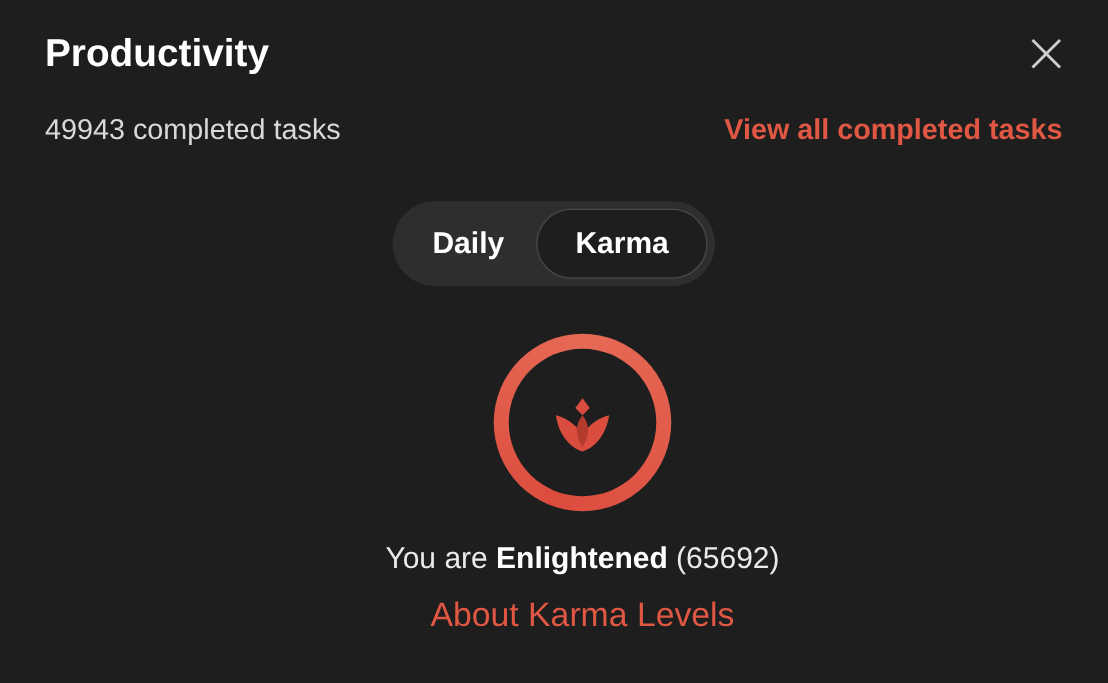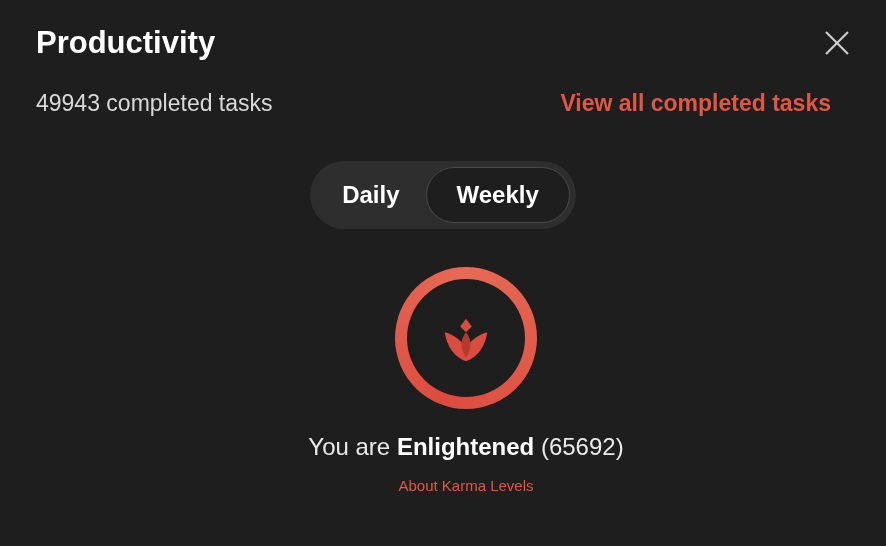--- a/index.html
+++ b/index.html
@@ -26,21 +26,21 @@
   .close-btn {
     cursor: pointer;
     color: #cfcfcf;
     padding: 4px;
   }
   .close-btn svg { display: block; }
   .subheader {
     display: flex;
     justify-content: space-between;
     align-items: center;
-    padding: 18px 55px 0 36px;
+    padding: 18px 36px 0 36px;
   }
   .completed-tasks {
     font-size: 23px;
     font-weight: 400;
     color: #d9d9d9;
   }
   .view-all {
     font-size: 23px;
     font-weight: 700;
     color: #e05744;
@@ -104,21 +104,21 @@
     margin-top: 24px;
     font-size: 24px;
     color: #eaeaea;
   }
   .status-line .level {
     font-weight: 700;
     color: #fff;
   }
   .about-link {
     margin-top: 16px;
-    font-size: 15px;
+    font-size: 27px;
     color: #e05744;
     cursor: pointer;
   }
 </style>
 </head>
 <body>
 
 <div class="header">
   <div class="title">Productivity</div>
   <div class="close-btn">
@@ -135,21 +135,21 @@
   <div class="completed-tasks">
     <span>49943</span>
     <span>completed tasks</span>
   </div>
   <div class="view-all">View all completed tasks</div>
 </div>
 
 <div class="tabs-wrap">
   <div class="tabs">
     <div class="tab">Daily</div>
-    <div class="tab active">Weekly</div>
+    <div class="tab active">Karma</div>
   </div>
 </div>
 
 <div class="karma-section">
   <div class="ring">
     <div class="ring-inner">
       <span class="flower-icon">
         <svg width="62" height="62" viewBox="0 0 64 64">
           <path d="M32 12 L38 20 L32 26 L26 20 Z" fill="#d94c3e"></path>
           <path d="M32 56 C20 52 12 40 10 26 C18 28 26 33 32 42 C38 33 46 28 54 26 C52 40 44 52 32 56 Z" fill="#d94c3e"></path>

